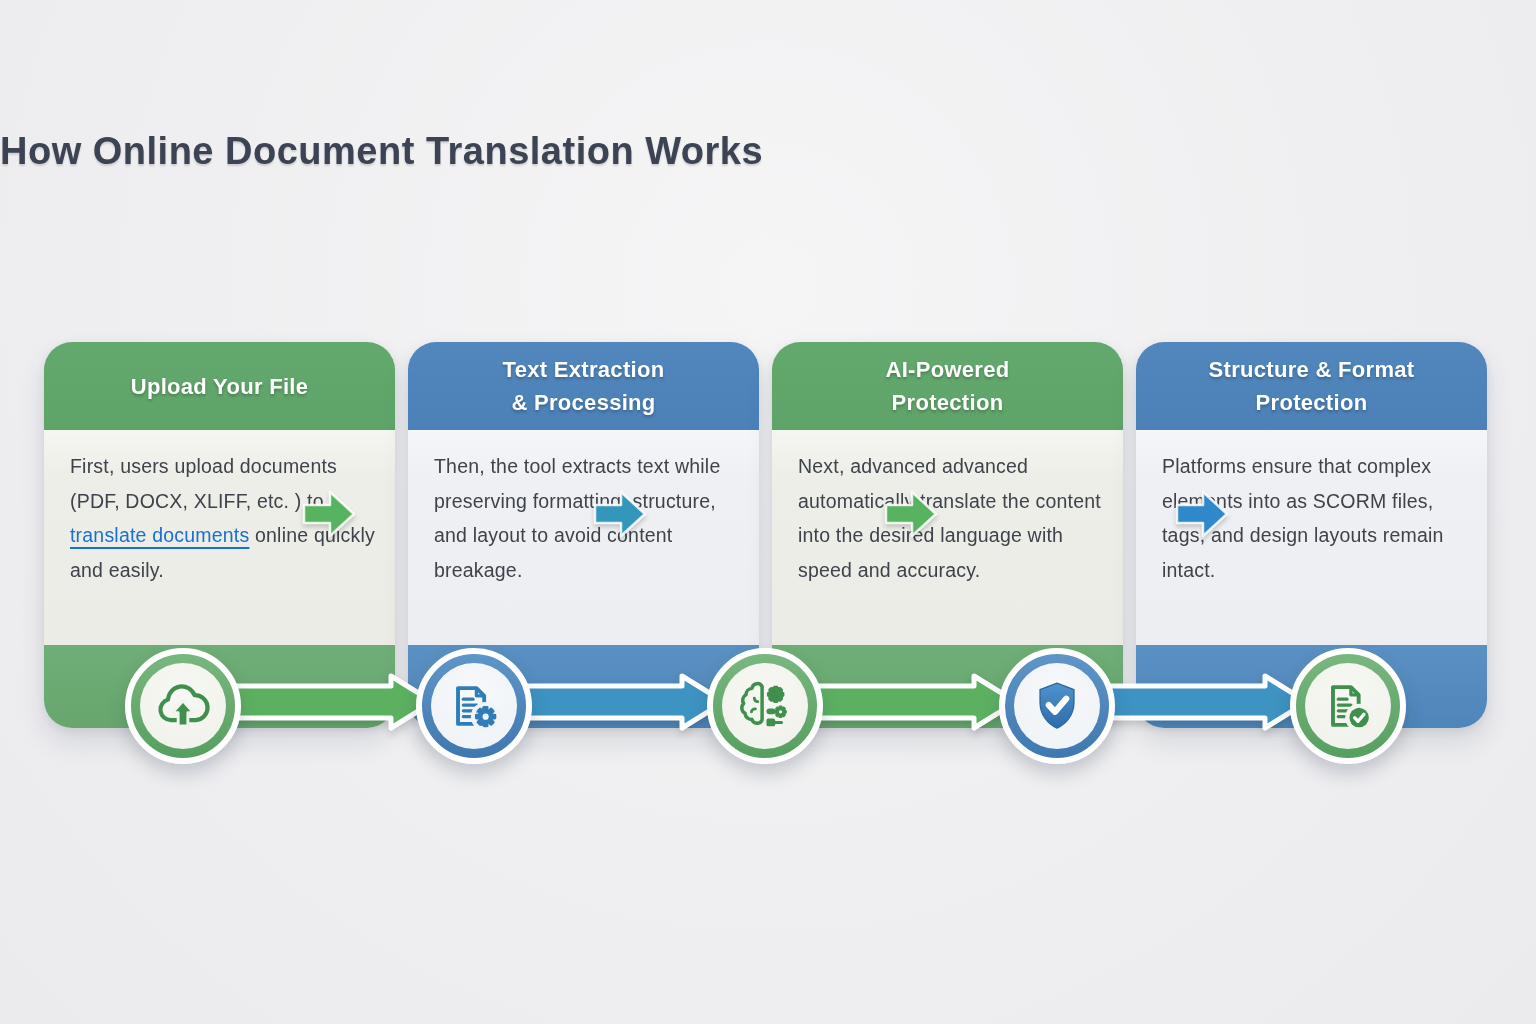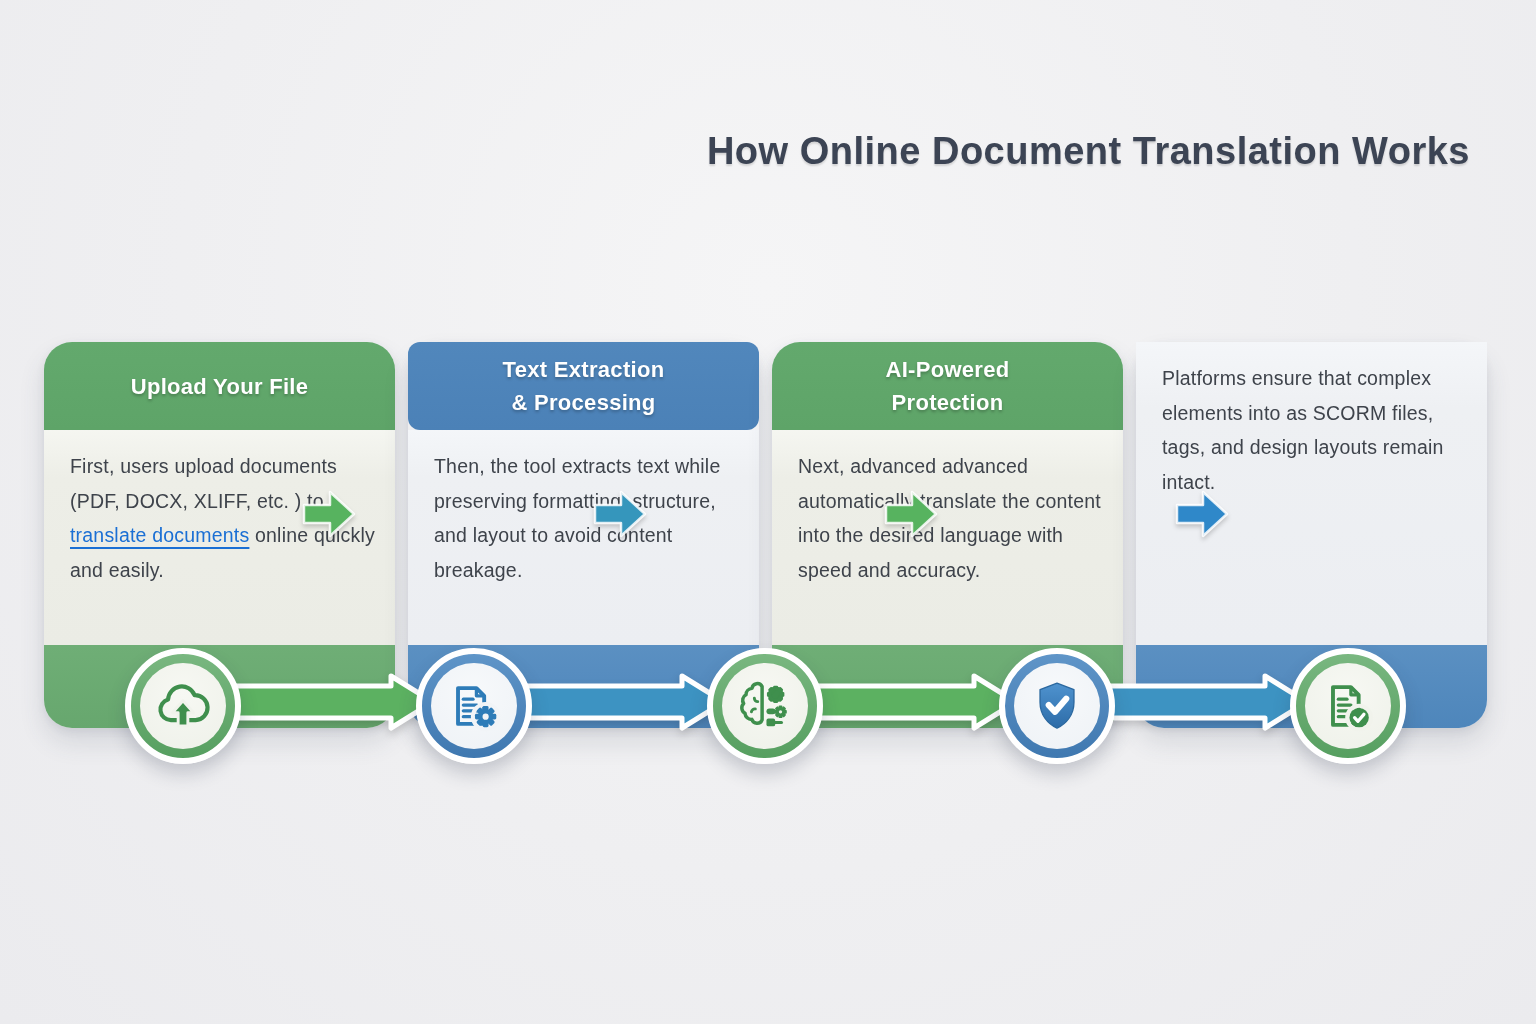--- a/index.html
+++ b/index.html
@@ -8,41 +8,41 @@
     font-family:"Liberation Sans","DejaVu Sans",sans-serif;
     background:#f0f0f1;
     overflow:hidden;
   }
   .canvas{
     position:relative;width:1536px;height:1024px;
     background:radial-gradient(circle at 50% 28%, #f5f5f6 0%, #efeff1 55%, #ebebee 100%);
   }
   .page-title{
     position:absolute;top:130px;left:0;width:1470px;
-    text-align:right;
+    text-align:left;
     font-size:38px;font-weight:700;letter-spacing:.5px;
     color:var(--title_text,#3c4454);
     text-shadow:0 2px 2px rgba(0,0,0,.14);
   }
   .flow{position:absolute;left:44px;top:342px;width:1443px;height:430px;}
   .cards{display:flex;gap:13px;height:386px;}
   .card{
     position:relative;flex:1;display:flex;flex-direction:column;
     border-radius:28px;
     box-shadow:0 14px 26px rgba(60,70,90,.14),0 3px 8px rgba(60,70,90,.08);
   }
   .card-header{
     height:88px;border-radius:28px 28px 0 0;
     display:flex;flex-direction:column;align-items:center;justify-content:center;
     color:#fff;font-size:22px;font-weight:700;letter-spacing:.3px;
     text-shadow:0 2px 3px rgba(0,0,0,.25);
     line-height:33px;text-align:center;
   }
   .card.green .card-header{background:linear-gradient(180deg,#63a96d,var(--green_header,#5ea468));}
-  .card.blue  .card-header{background:linear-gradient(180deg,#5187bc,var(--blue_header,#4b81b7));border-radius:12px;}
+  .card.blue  .card-header{background:linear-gradient(180deg,#5187bc,var(--blue_header,#4b81b7));}
   .card-body{
     flex:1;padding:19px 20px 0 26px;
     font-size:19.5px;line-height:34.5px;letter-spacing:.2px;
     color:var(--body_text,#3e434b);
   }
   .card.green .card-body{background:linear-gradient(180deg,#f5f6f1 0%,#edeee7 22%,#ebece5 100%);}
   .card.blue  .card-body{background:linear-gradient(180deg,#f4f6f9 0%,#eef0f3 22%,#ecEEf2 100%);}
   .card-band{height:83px;border-radius:0 0 28px 28px;}
   .card.green .card-band{background:linear-gradient(180deg,#6fae76,var(--green_band,#67a76e));}
   .card.blue  .card-band{background:linear-gradient(180deg,#5b90c2,var(--blue_band,#4e86bb));}
@@ -112,20 +112,24 @@
       <div class="card green">
         <div class="card-header">
           <span>AI-Powered</span>
             <span>Protection</span>
         </div>
         <div class="card-body">Next, advanced advanced automatically translate the content into the desired language with speed and accuracy.</div>
         <div class="card-band"></div>
       </div>
 
       <div class="card blue">
+        <div class="card-header">
+          <span>Structure &amp; Format</span>
+            <span>Protection</span>
+        </div>
         <div class="card-body">Platforms ensure that complex elements into as SCORM files, tags, and design layouts remain intact.</div>
         <div class="card-band"></div>
       </div>
 
 
     </div>
 
     <svg class="small-arrow" style="left:258px" viewBox="0 0 54 48">
       <polygon class="fill-sm-g" points="2,15 28,15 28,2 52,24 28,46 28,33 2,33" stroke="rgba(255,255,255,.85)" stroke-width="2.5" stroke-linejoin="round"></polygon>
     </svg>

